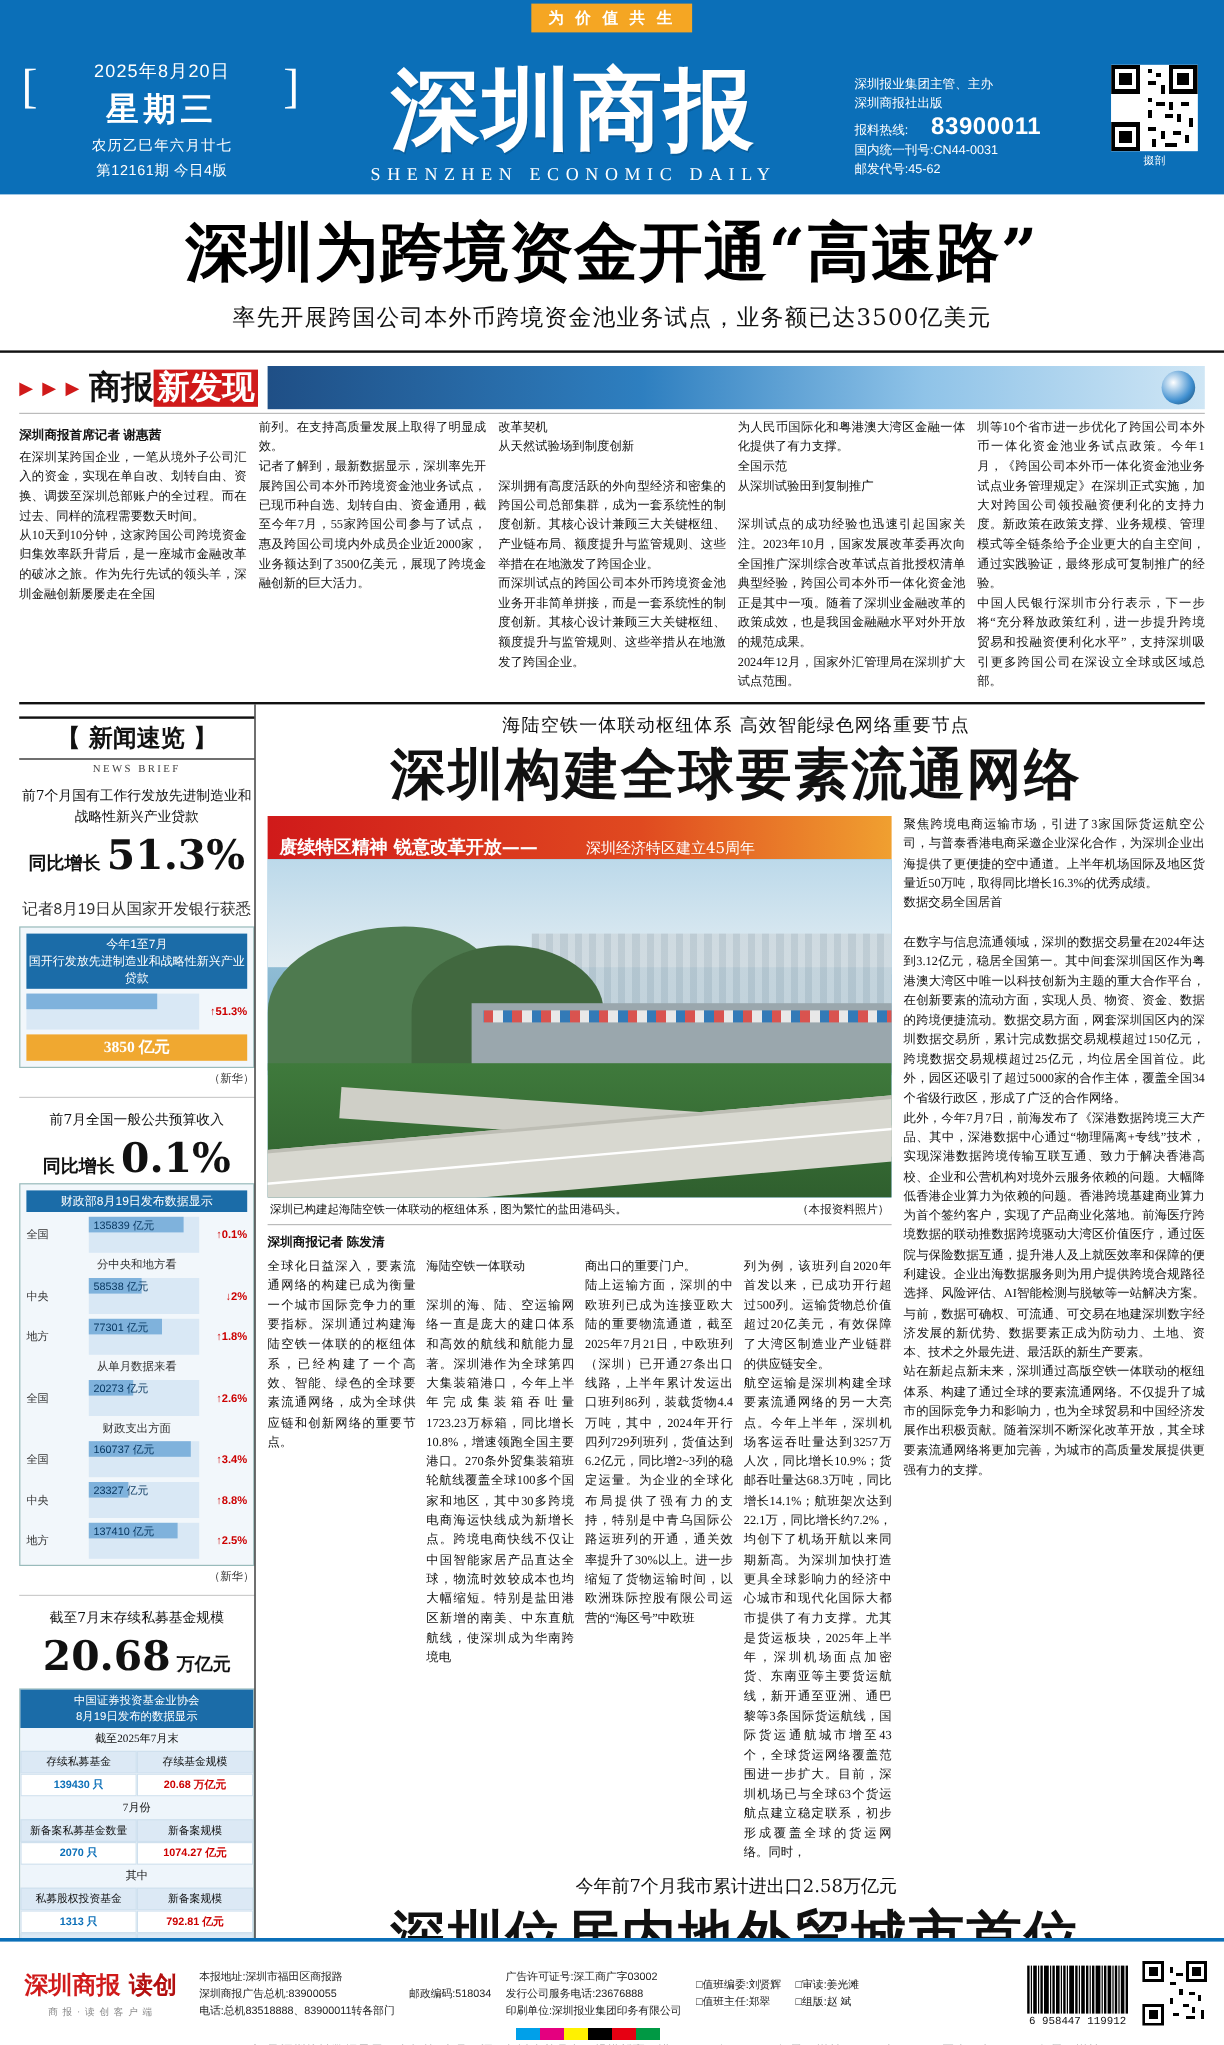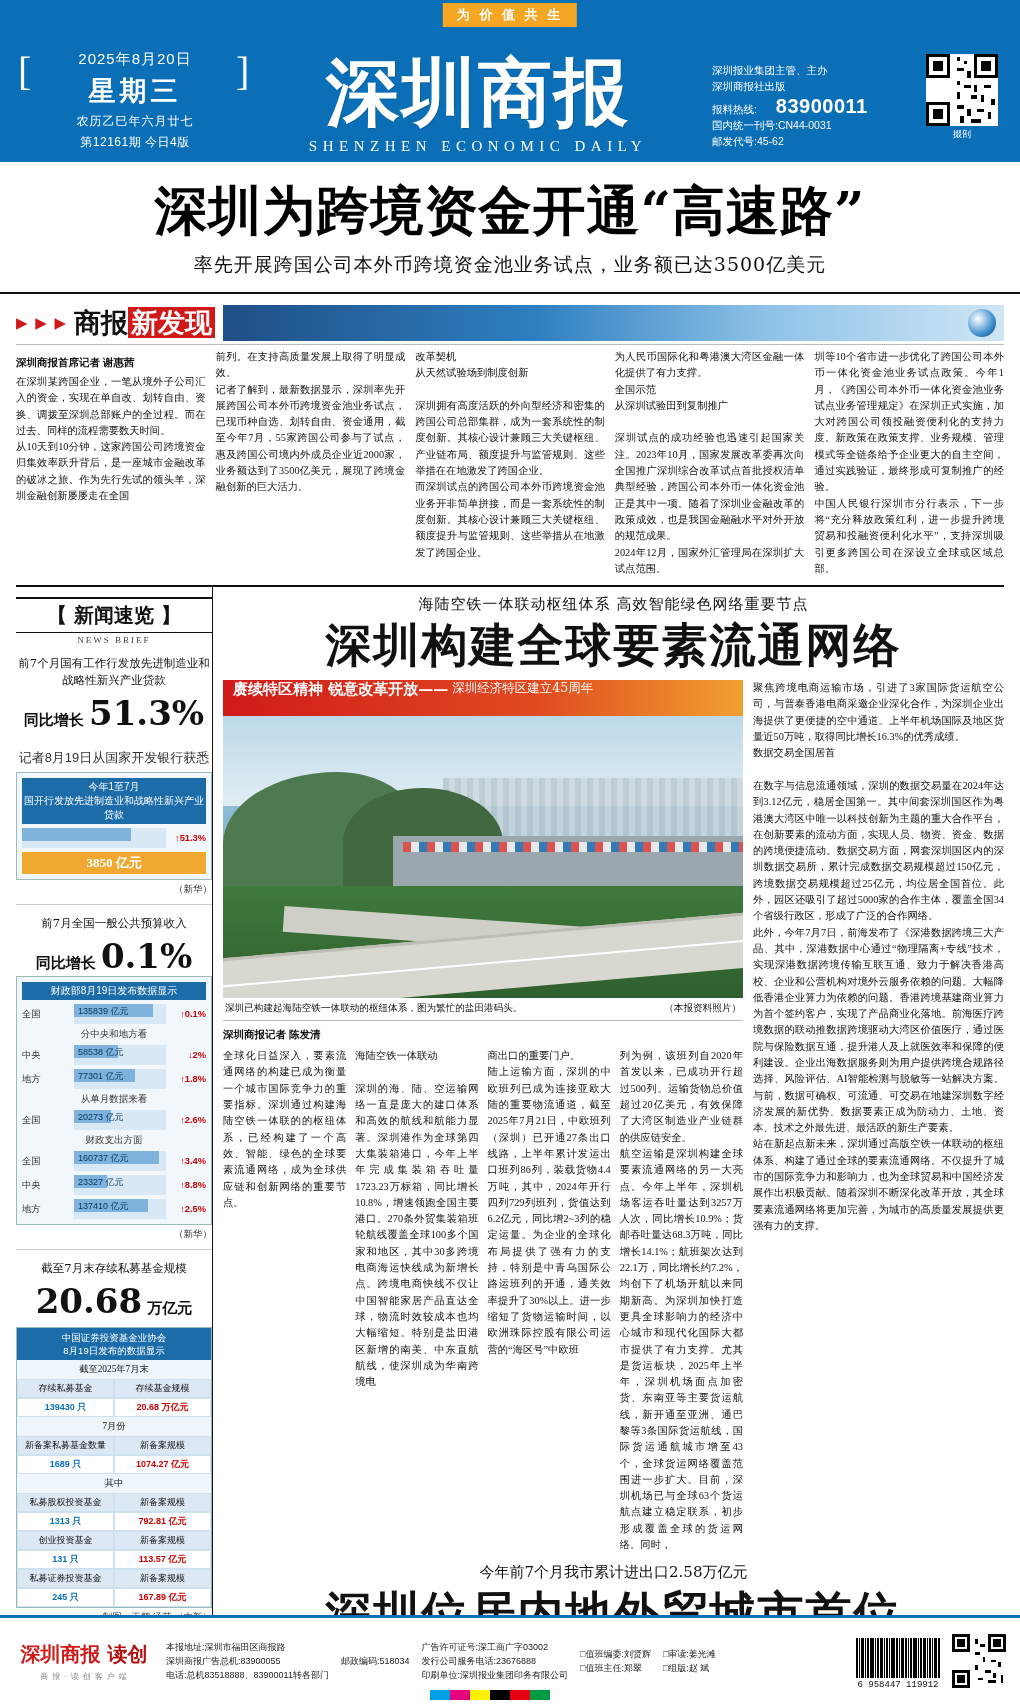--- a/index.html
+++ b/index.html
@@ -117,21 +117,21 @@
   .brief-lead{font-size:11.5px;line-height:17px;text-align:center;font-family:"DejaVu Serif",serif;margin-bottom:4px;}
   .brief-num{font-size:15px;text-align:center;font-weight:bold;font-family:"DejaVu Serif",serif;}
   .brief-num .big{font-size:34px;color:#111;}
   .brief-src{font-size:13px;text-align:center;color:#333;margin:16px 0 5px;font-family:"Liberation Sans",sans-serif;}
   .brief-credit{font-size:9.5px;text-align:right;color:#333;margin-top:3px;}
 
   .infobox{border:1px solid #9bb;background:#f2f7fb;padding:5px;}
   .infobox .hd{background:#1b6ca8;color:#fff;font-size:10px;text-align:center;padding:2px;font-family:"Liberation Sans",sans-serif;}
   .ib-row{display:flex;align-items:center;font-size:9.3px;margin-top:4px;font-family:"Liberation Sans",sans-serif;}
   .ib-row .lbl{width:52px;color:#333;}
-  .ib-row .bar{flex:1;height:20px;background:#d9e8f5;position:relative;padding-left:12px;}
+  .ib-row .bar{flex:1;height:30px;background:#d9e8f5;position:relative;padding-left:12px;}
   .ib-row .bar i{position:absolute;left:0;top:0;height:13px;background:#7fb2dc;}
   .ib-row .val{position:absolute;left:4px;top:1px;font-size:9px;color:#06355e;}
   .ib-row .pct{width:40px;text-align:right;color:#c00;font-weight:bold;}
   .ib-center{text-align:center;font-size:9.5px;margin-top:4px;color:#333;}
   .ib-big{background:#f0a830;color:#fff;font-size:13px;font-weight:bold;text-align:center;padding:2px 0;margin-top:4px;}
 
   
   .fundbox{border:1px solid #9bb;margin-top:6px;}
   .fundbox .hd{background:#1b6ca8;color:#fff;font-size:9.5px;text-align:center;padding:3px;line-height:13px;font-family:"Liberation Sans",sans-serif;}
   .fundbox .sub{font-size:9.3px;text-align:center;padding:3px 0;background:#eef5fb;}
@@ -144,22 +144,22 @@
   
   .feat-kicker{text-align:center;font-size:15px;margin-top:8px;letter-spacing:1px;font-family:"DejaVu Serif",serif;}
   .feat-title{
     text-align:center;font-size:46px;font-weight:bold;letter-spacing:2px;
     font-family:"DejaVu Serif",serif;margin:4px 0 8px;line-height:54px;
   }
   .feat-body{display:flex;gap:10px;}
   .feat-left{flex:0 0 520px;}
   .photo-banner{
     height:36px;background:linear-gradient(90deg,#d01a1a,#e04a20 60%,#f0a030);
-    color:#fff;display:flex;align-items:flex-start;padding:0 10px;font-size:15px;font-weight:bold;
-    font-family:"DejaVu Serif",serif;position:relative;overflow:hidden;
+    color:#fff;display:flex;align-items:flex-end;padding:0 10px;font-size:15px;font-weight:bold;
+    font-family:"DejaVu Serif",serif;position:relative;overflow:hidden;gap:36px;
   }
   .photo-banner .slim{font-weight:normal;font-size:12.5px;margin-left:4px;}
   .photo{
     height:282px;position:relative;overflow:hidden;background:#7fb7d8;
   }
   .sky{position:absolute;left:0;top:0;right:0;height:96px;background:linear-gradient(#bcd9ea,#e4eef3);}
   .sea{position:absolute;left:0;top:90px;right:0;height:90px;background:linear-gradient(#8fbcd4,#6fa5c4);}
   .hill{position:absolute;left:0;top:56px;width:190px;height:120px;background:#4e7a4f;border-radius:60% 40% 0 0;}
   .hill2{position:absolute;left:120px;top:72px;width:160px;height:110px;background:#41683f;border-radius:50% 50% 0 0;}
   .city{position:absolute;right:0;top:62px;width:300px;height:60px;background:repeating-linear-gradient(90deg,#b9c7cf 0 6px,#cdd8de 6px 12px);opacity:.85;}
@@ -437,21 +437,21 @@
           <div class="ftab">
             <div class="v blue">139430 只</div>
             <div class="v">20.68 万亿元</div>
           </div>
           <div class="sub">7月份</div>
           <div class="ftab">
             <div class="h">新备案私募基金数量</div>
             <div class="h">新备案规模</div>
           </div>
           <div class="ftab">
-            <div class="v blue">1689 只</div>
+            <div class="v blue">2070 只</div>
             <div class="v">1074.27 亿元</div>
           </div>
           <div class="sub">其中</div>
           <div class="ftab">
             <div class="h">私募股权投资基金</div>
             <div class="h">新备案规模</div>
           </div>
           <div class="ftab">
             <div class="v blue">1313 只</div>
             <div class="v">792.81 亿元</div>

